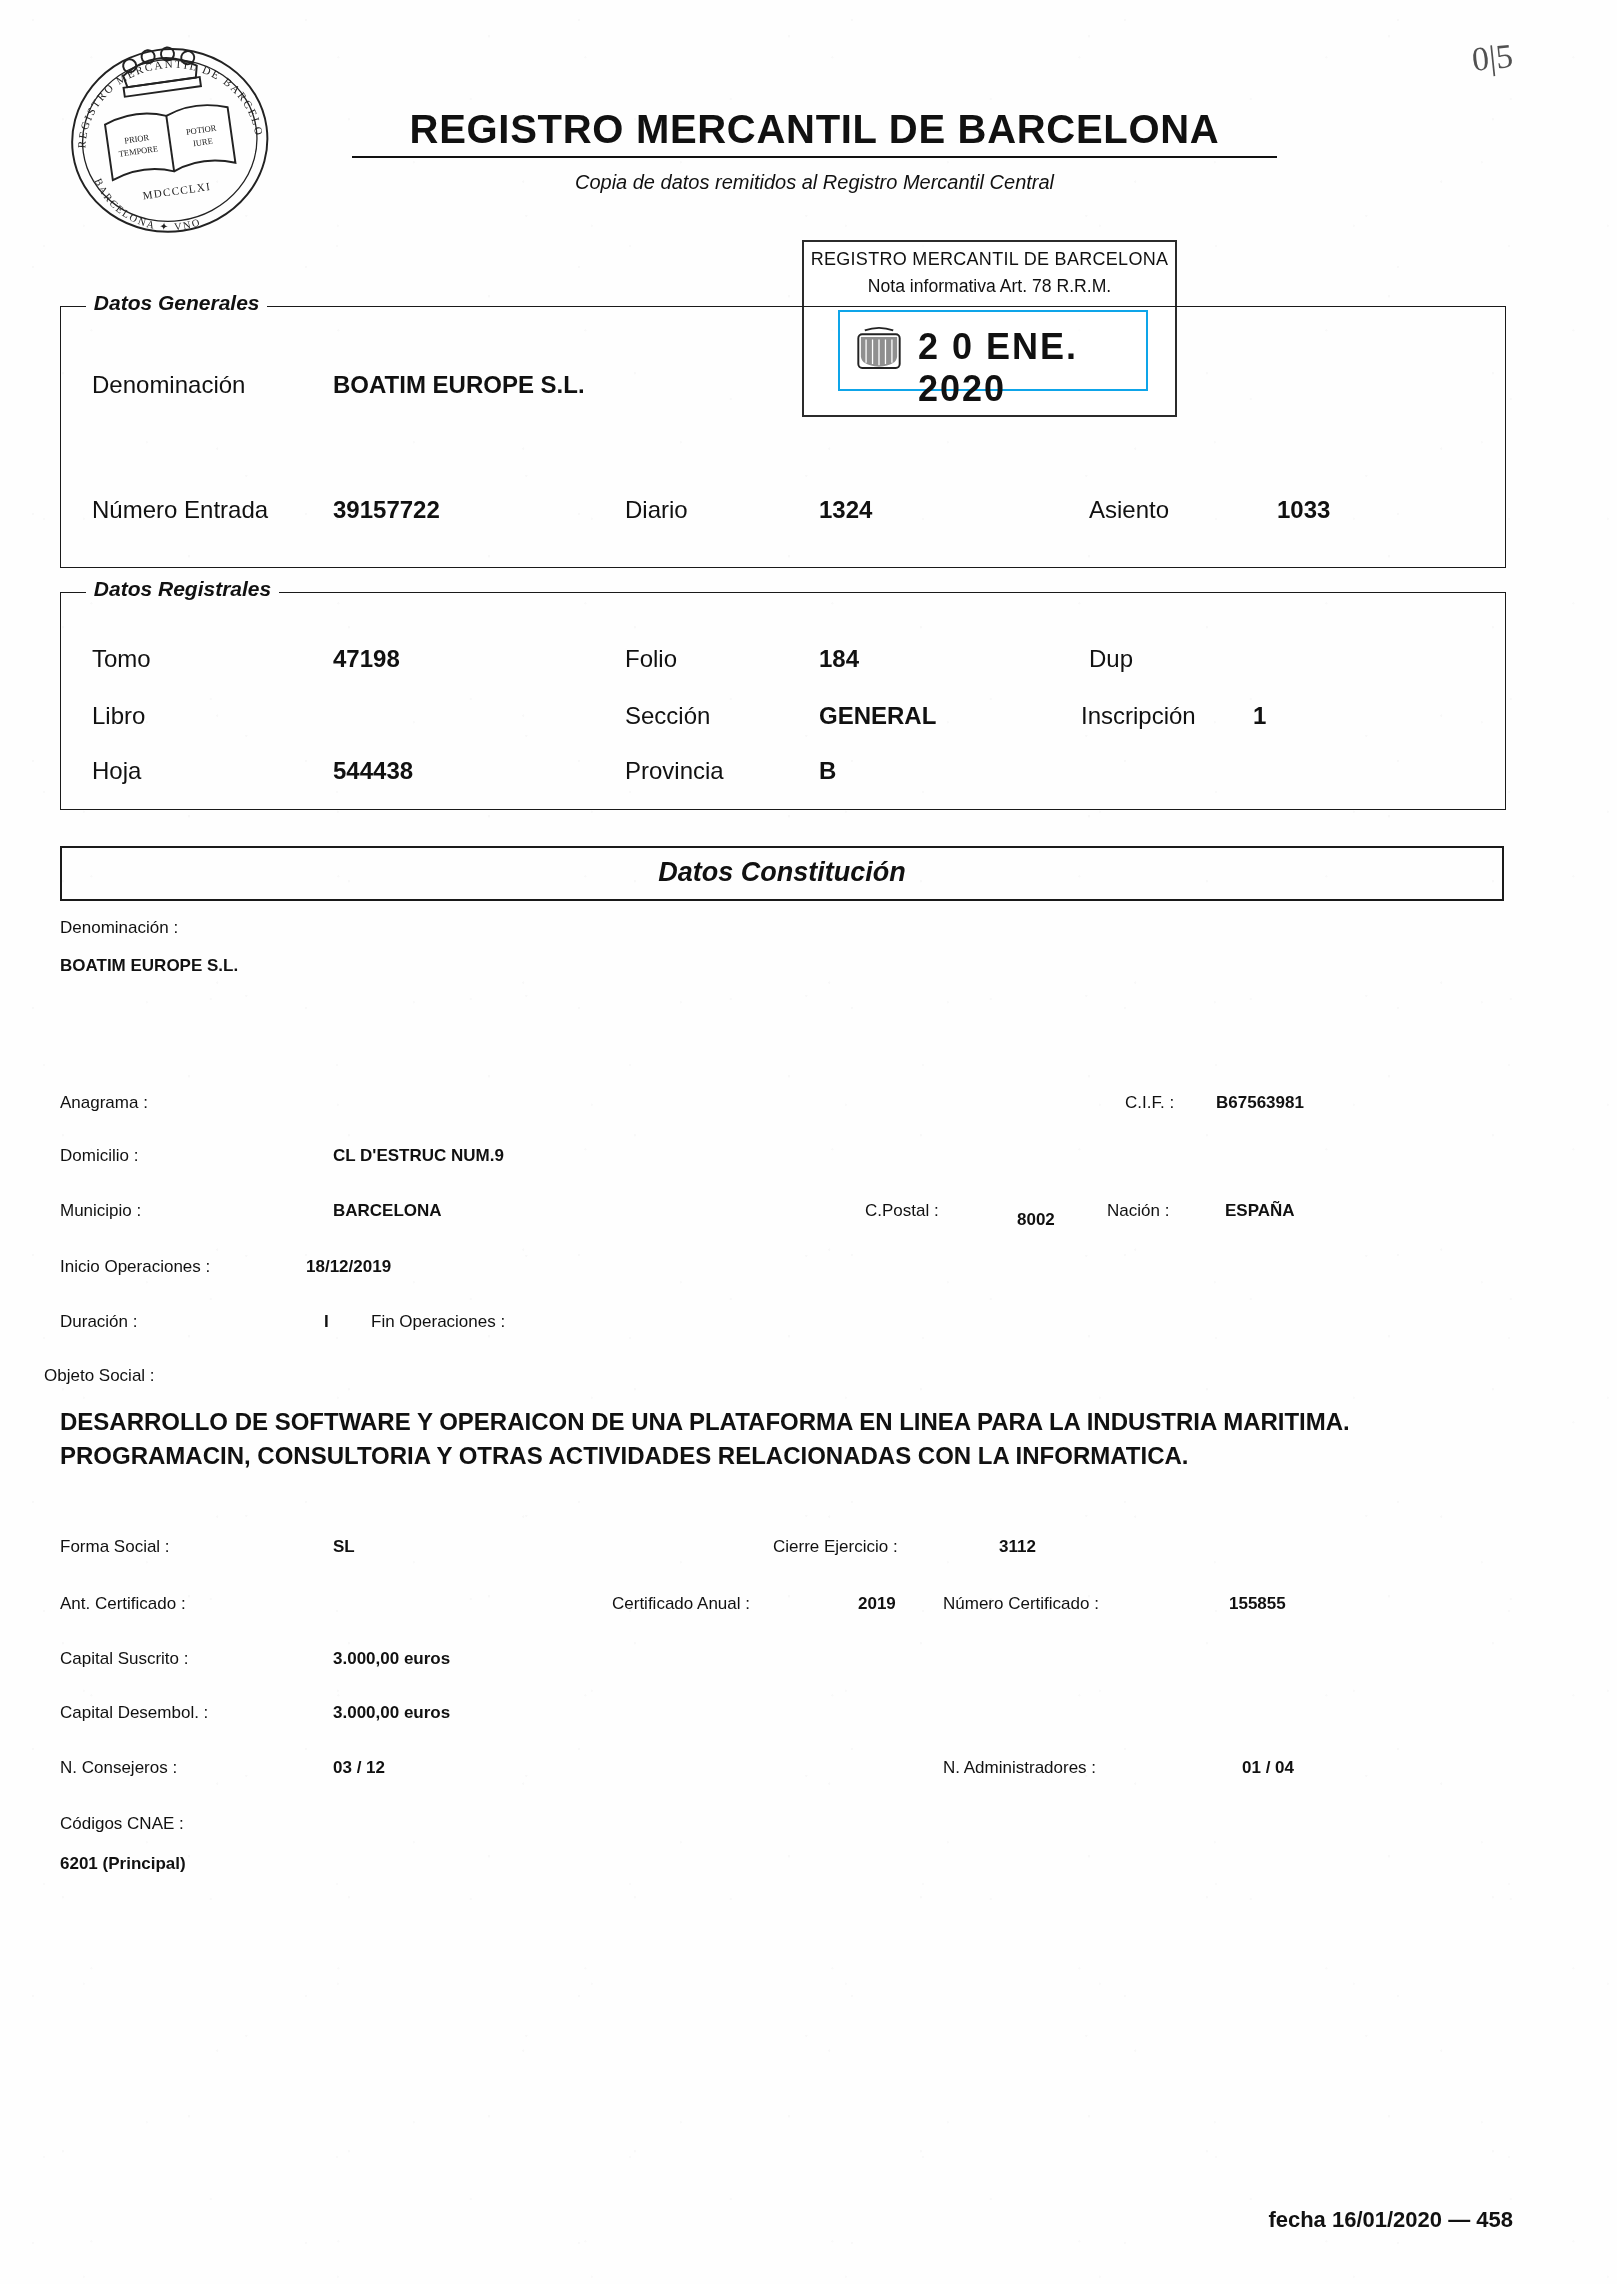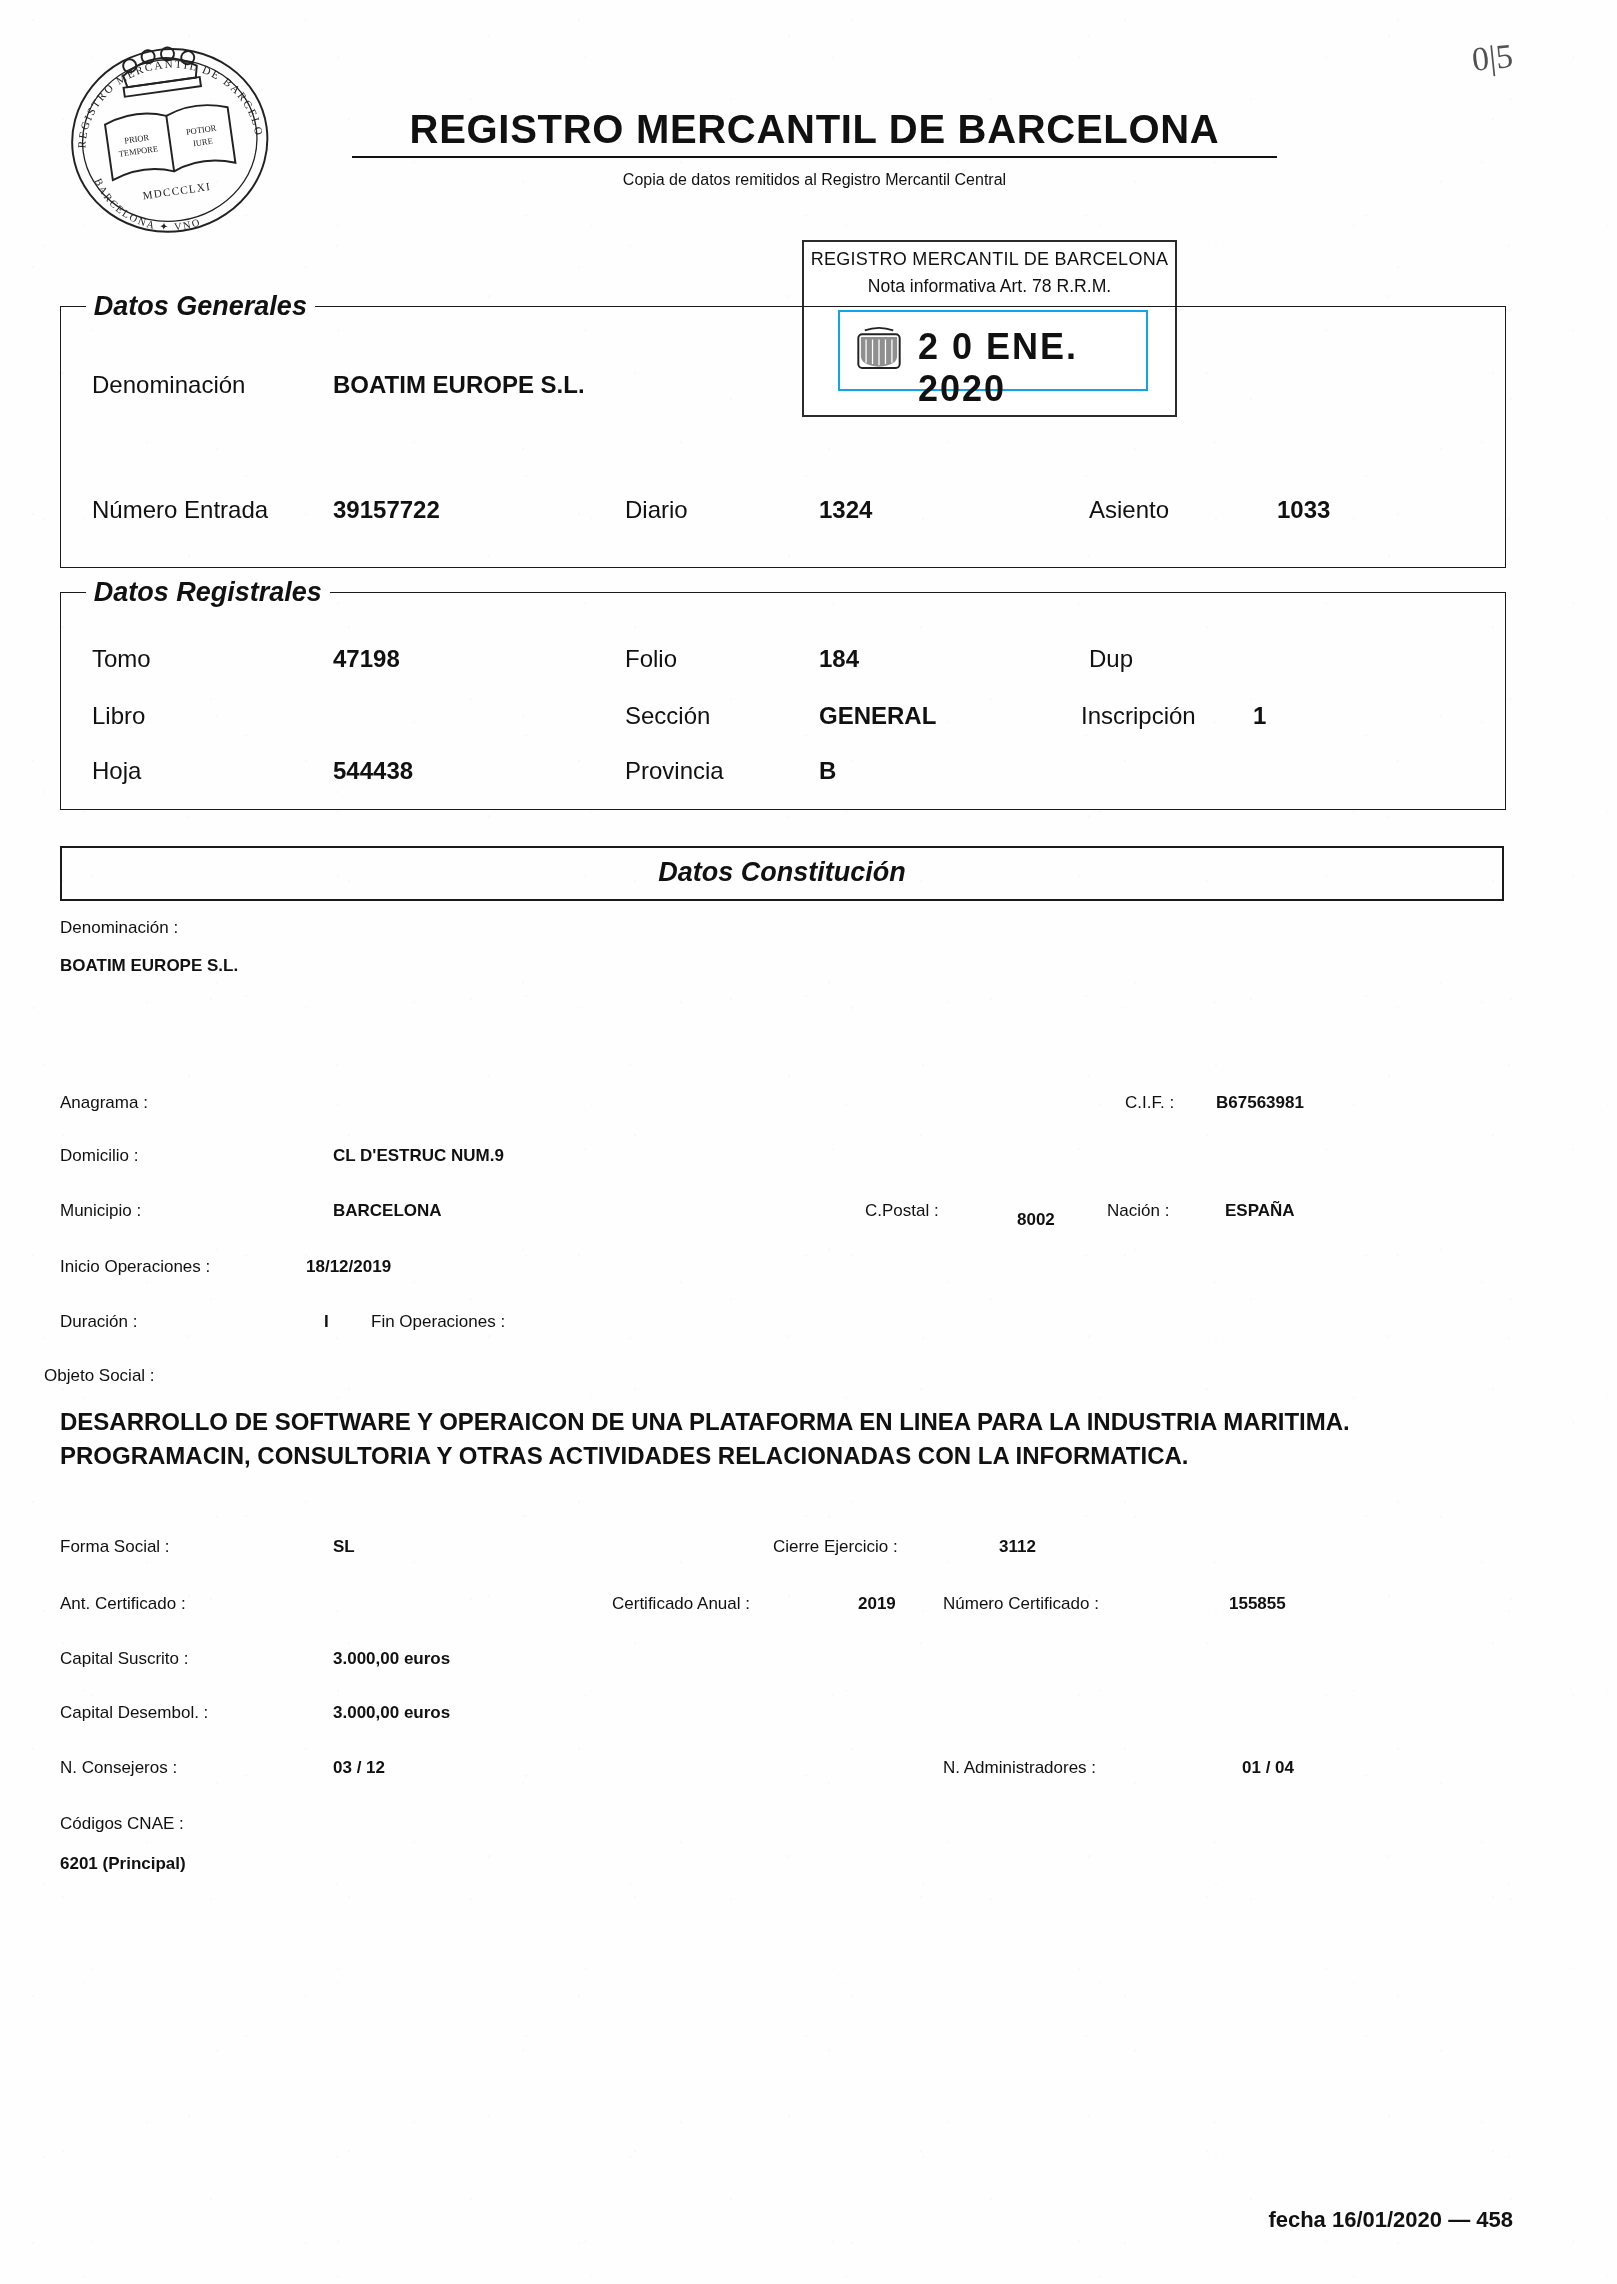--- a/index.html
+++ b/index.html
@@ -59,21 +59,22 @@
     border-bottom: 2.6px solid #111;
     padding-bottom: 3.9px;
     white-space: nowrap;
   }
   .title-sub {
     position: absolute;
     left: 352px;
     top: 171px;
     width: 925px;
     text-align: center;
-    font-size: 16px;
+    font-size: 20px;
+    font-style: italic;
   }
   .corner-mark {
     position: absolute;
     right: 104px;
     top: 39px;
     font-size: 34px;
     color: #333;
     font-family: "Liberation Serif", serif;
     transform: rotate(-6deg);
     opacity: 0.85;
@@ -133,21 +134,21 @@
   .fs {
     position: absolute;
     border: 1.3px solid #1a1a1a;
   }
   .fs-legend {
     position: absolute;
     top: -16.3px;
     left: 25px;
     background: #fefefe;
     padding: 0 7.8px;
-    font-size: 27px;
+    font-size: 21px;
     font-weight: bold;
     font-style: italic;
     white-space: nowrap;
   }
   .lbl {
     position: absolute;
     font-size: 24px;
     white-space: nowrap;
   }
   .val {

